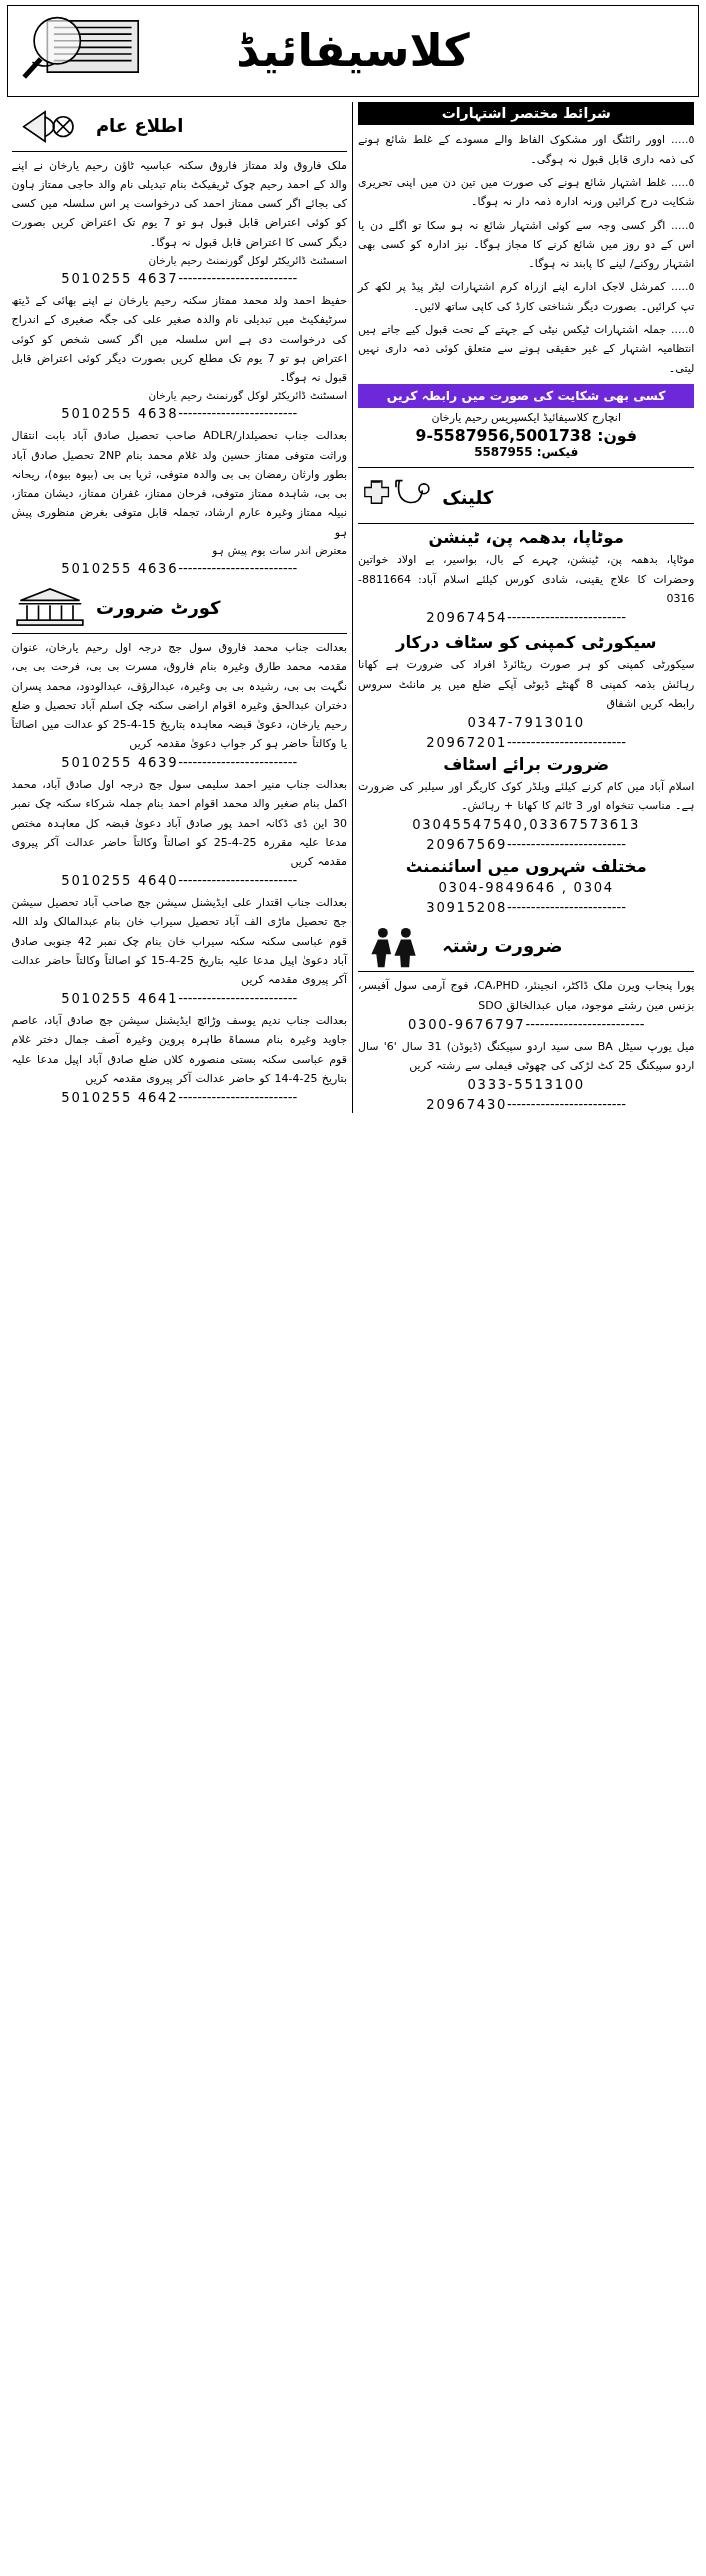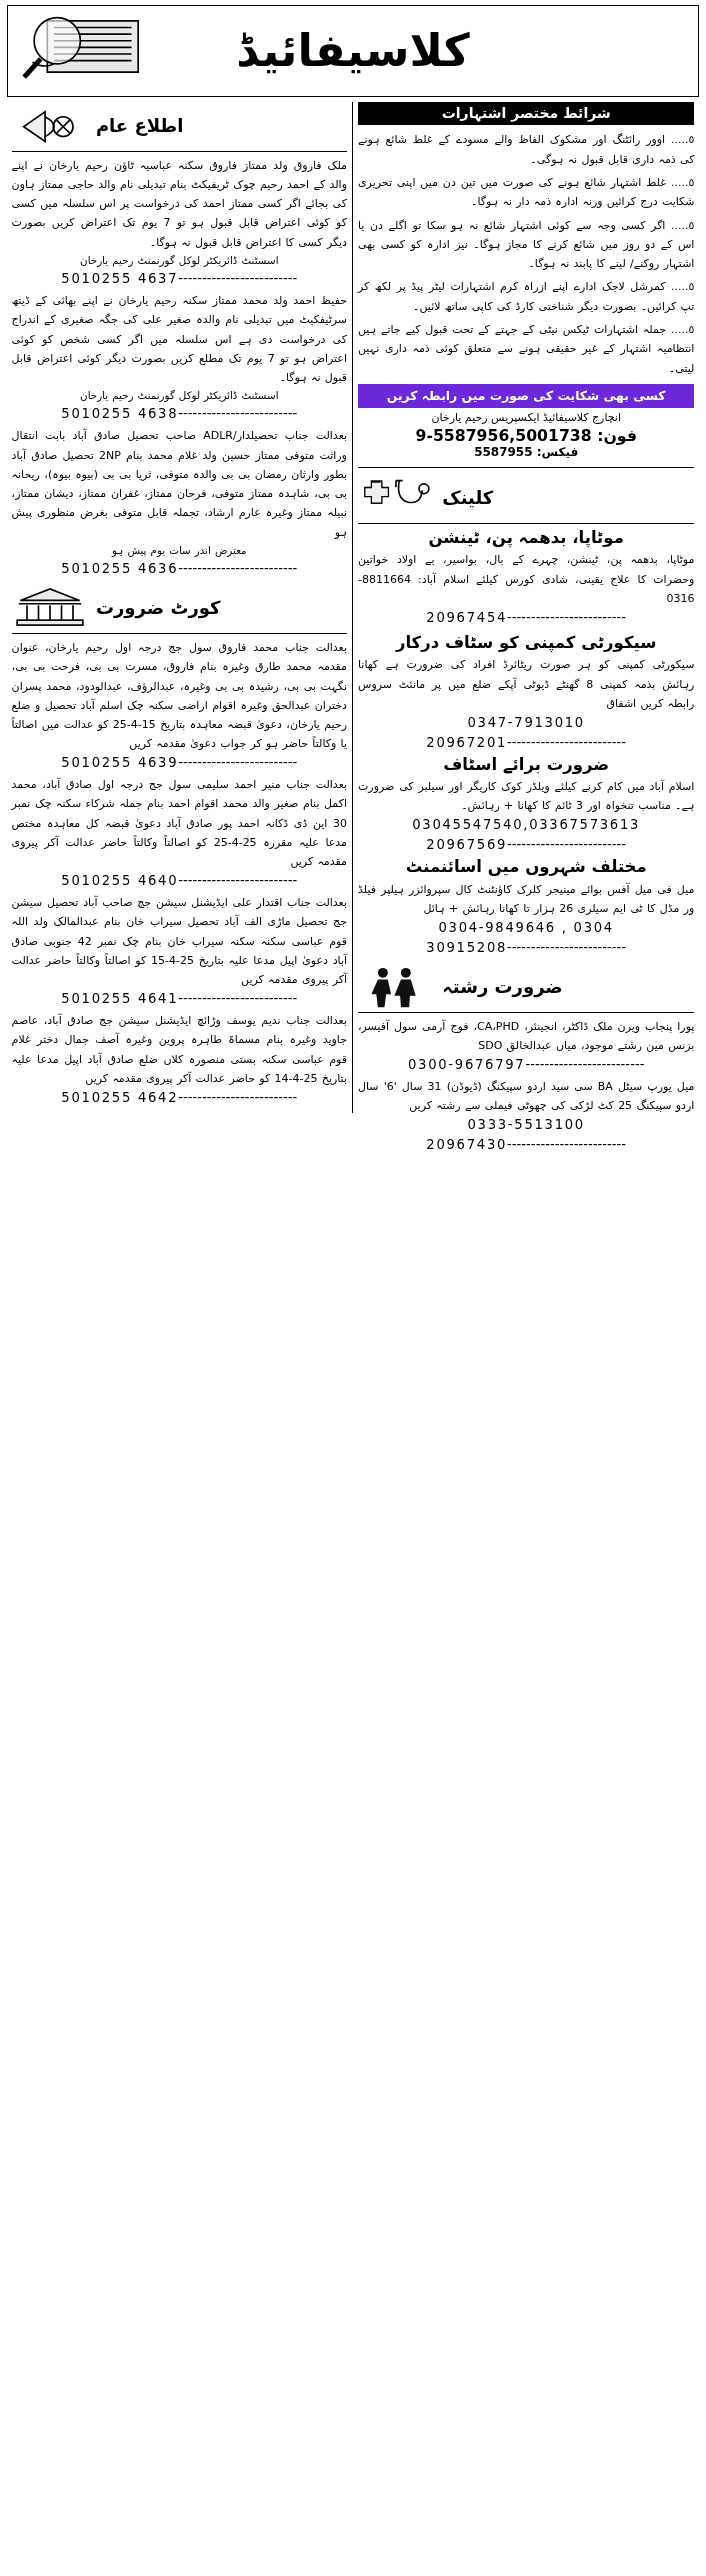--- a/index.html
+++ b/index.html
@@ -92,21 +92,21 @@
 
   
   .urdu {
     direction: rtl;
     text-align: justify;
     font-family: "DejaVu Sans", sans-serif;
     font-size: 11px;
     line-height: 1.75;
     word-spacing: 0.8px;
   }
-  .urdu.center { text-align: center; }
+  .urdu.center { }
   .urdu.small { font-size: 10.3px; line-height: 1.7; }
   .urdu p { margin: 0 0 3.3px 0; }
 
   .bullets p { margin: 0 0 4.1px 0; }
 
   .phone {
     direction: ltr;
     text-align: center;
     font-family: "DejaVu Sans", sans-serif;
     font-size: 13.2px;
@@ -283,21 +283,20 @@
         <div class="urdu">سیکورٹی کمپنی کو ہر صورت ریٹائرڈ افراد کی ضرورت ہے کھانا رہائش بذمہ کمپنی 8 گھنٹے ڈیوٹی آپکے ضلع میں پر مانئٹ سروس رابطہ کریں اشفاق</div>
         <div class="phone">0347-7913010</div>
         <div class="phone dashed">20967201</div>
 
         <div class="hdr-red">ضرورت برائے اسٹاف</div>
         <div class="urdu">اسلام آباد میں کام کرنے کیلئے ویلڈر کوک کاریگر اور سیلبر کی ضرورت ہے۔ مناسب تنخواہ اور 3 ٹائم کا کھانا + رہائش۔</div>
         <div class="phone">03045547540,03367573613</div>
         <div class="phone dashed">20967569</div>
 
         <div class="hdr-red">مختلف شہروں میں اسائنمنٹ</div>
-        <div class="urdu">میل فی میل آفس بوائے مینیجر کلرک کاؤنٹنٹ کال سپروائزر ہیلپر فیلڈ ور مڈل کا ٹی ایم سیلری 26 ہزار تا کھانا رہائش + ہائل</div>
         <div class="phone">0304-9849646 , 0304</div>
         <div class="phone dashed">30915208</div>
       </div>
 
       <div class="sec">
         <div class="sec-head">
           <div class="t">ضرورت رشتہ</div>
           <div class="art">
             <svg viewBox="0 0 92 56" width="76" height="46">
               <g fill="#111">

